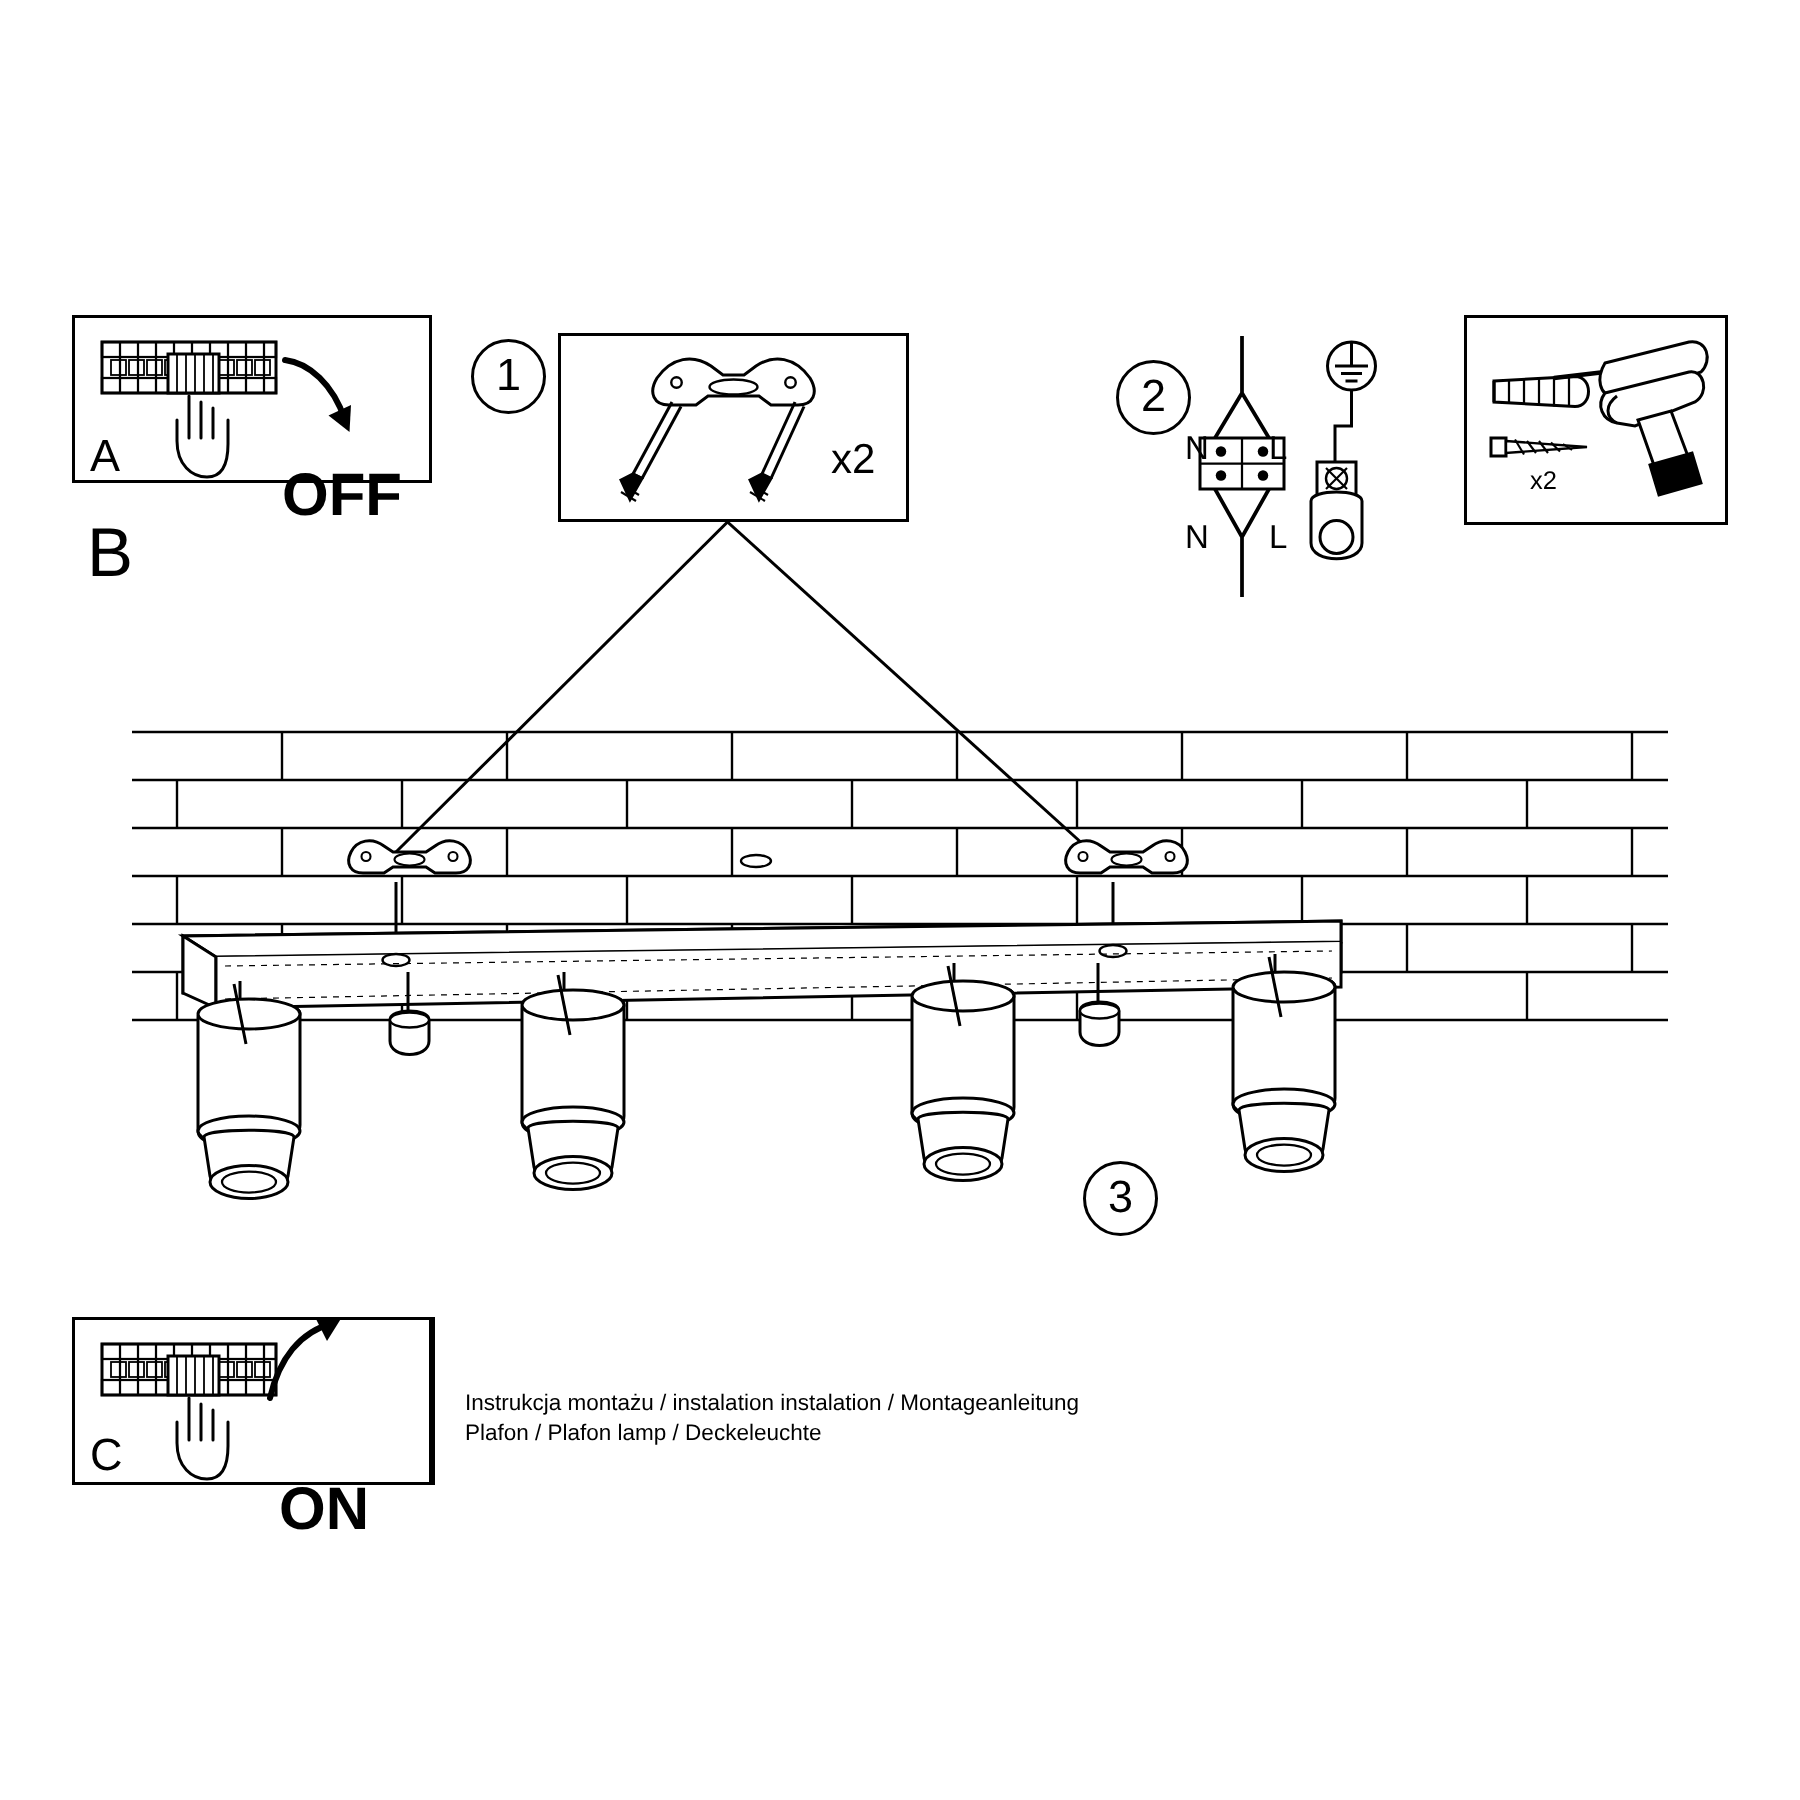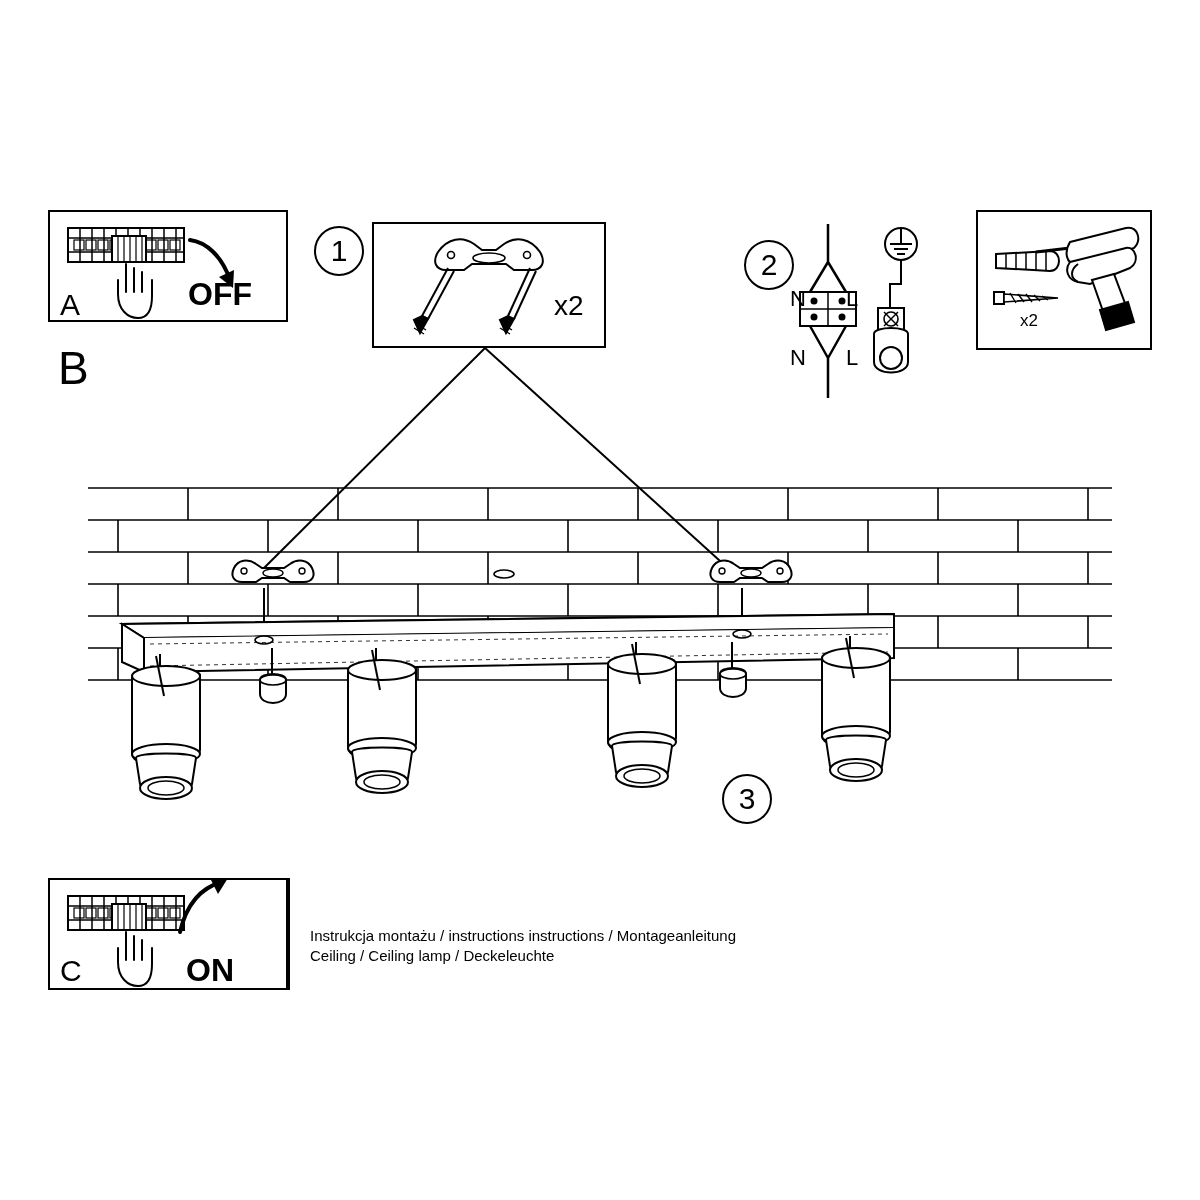--- a/index.html
+++ b/index.html
@@ -1,21 +1,21 @@
 <!DOCTYPE html>
 <html><head>
 <meta charset="utf-8">
 <style>
   html,body{margin:0;padding:0;background:#ffffff;}
   body{width:1200px;height:1200px;font-family:"Liberation Sans",sans-serif;color:#000;}
   #sheet{position:relative;width:1200px;height:1200px;overflow:hidden;}
   .abs{position:absolute;}
   .box{position:absolute;border:2px solid #000;background:#fff;box-sizing:border-box;}
   .lbl{position:absolute;font-family:"Liberation Sans",sans-serif;color:#000;line-height:1;}
-  .big{font-size:32px;}
+  .big{font-size:40px;margin-top:32px;}
   .med{font-size:30px;}
   .sm{font-size:22px;}
   .tiny{font-size:15px;}
   .circnum{position:absolute;border:2px solid #000;border-radius:50%;background:#fff;
            display:flex;align-items:center;justify-content:center;font-size:30px;}
   svg{display:block;}
   .nofill{fill:none;stroke:#000;}
 </style>
 </head>
 <body>
@@ -418,16 +418,16 @@
       <path d="M8 56 C14 30 28 12 50 6" class="nofill" stroke-width="4" stroke-linecap="round"></path>
       <path d="M38 2 L56 2 L46 18 Z" fill="#000"></path>
     </svg>
   </div>
 
   <div class="lbl med" style="left:60px;top:956px;">C</div>
   <div class="lbl big" style="left:186px;top:954px;font-weight:bold;">ON</div>
 
   <div class="abs" style="left:288px;top:878px;width:2px;height:112px;background:#000;"></div>
 
-  <div class="lbl" style="left:310px;top:928px;font-size:15px;">Instrukcja montażu / instructions instructions / Montageanleitung</div>
-  <div class="lbl" style="left:310px;top:948px;font-size:15px;">Ceiling / Ceiling lamp / Deckeleuchte</div>
+  <div class="lbl" style="left:310px;top:928px;font-size:15px;">Instrukcja montażu / instalation instalation / Montageanleitung</div>
+  <div class="lbl" style="left:310px;top:948px;font-size:15px;">Plafon / Plafon lamp / Deckeleuchte</div>
 
 </div>
 
 </body></html>

